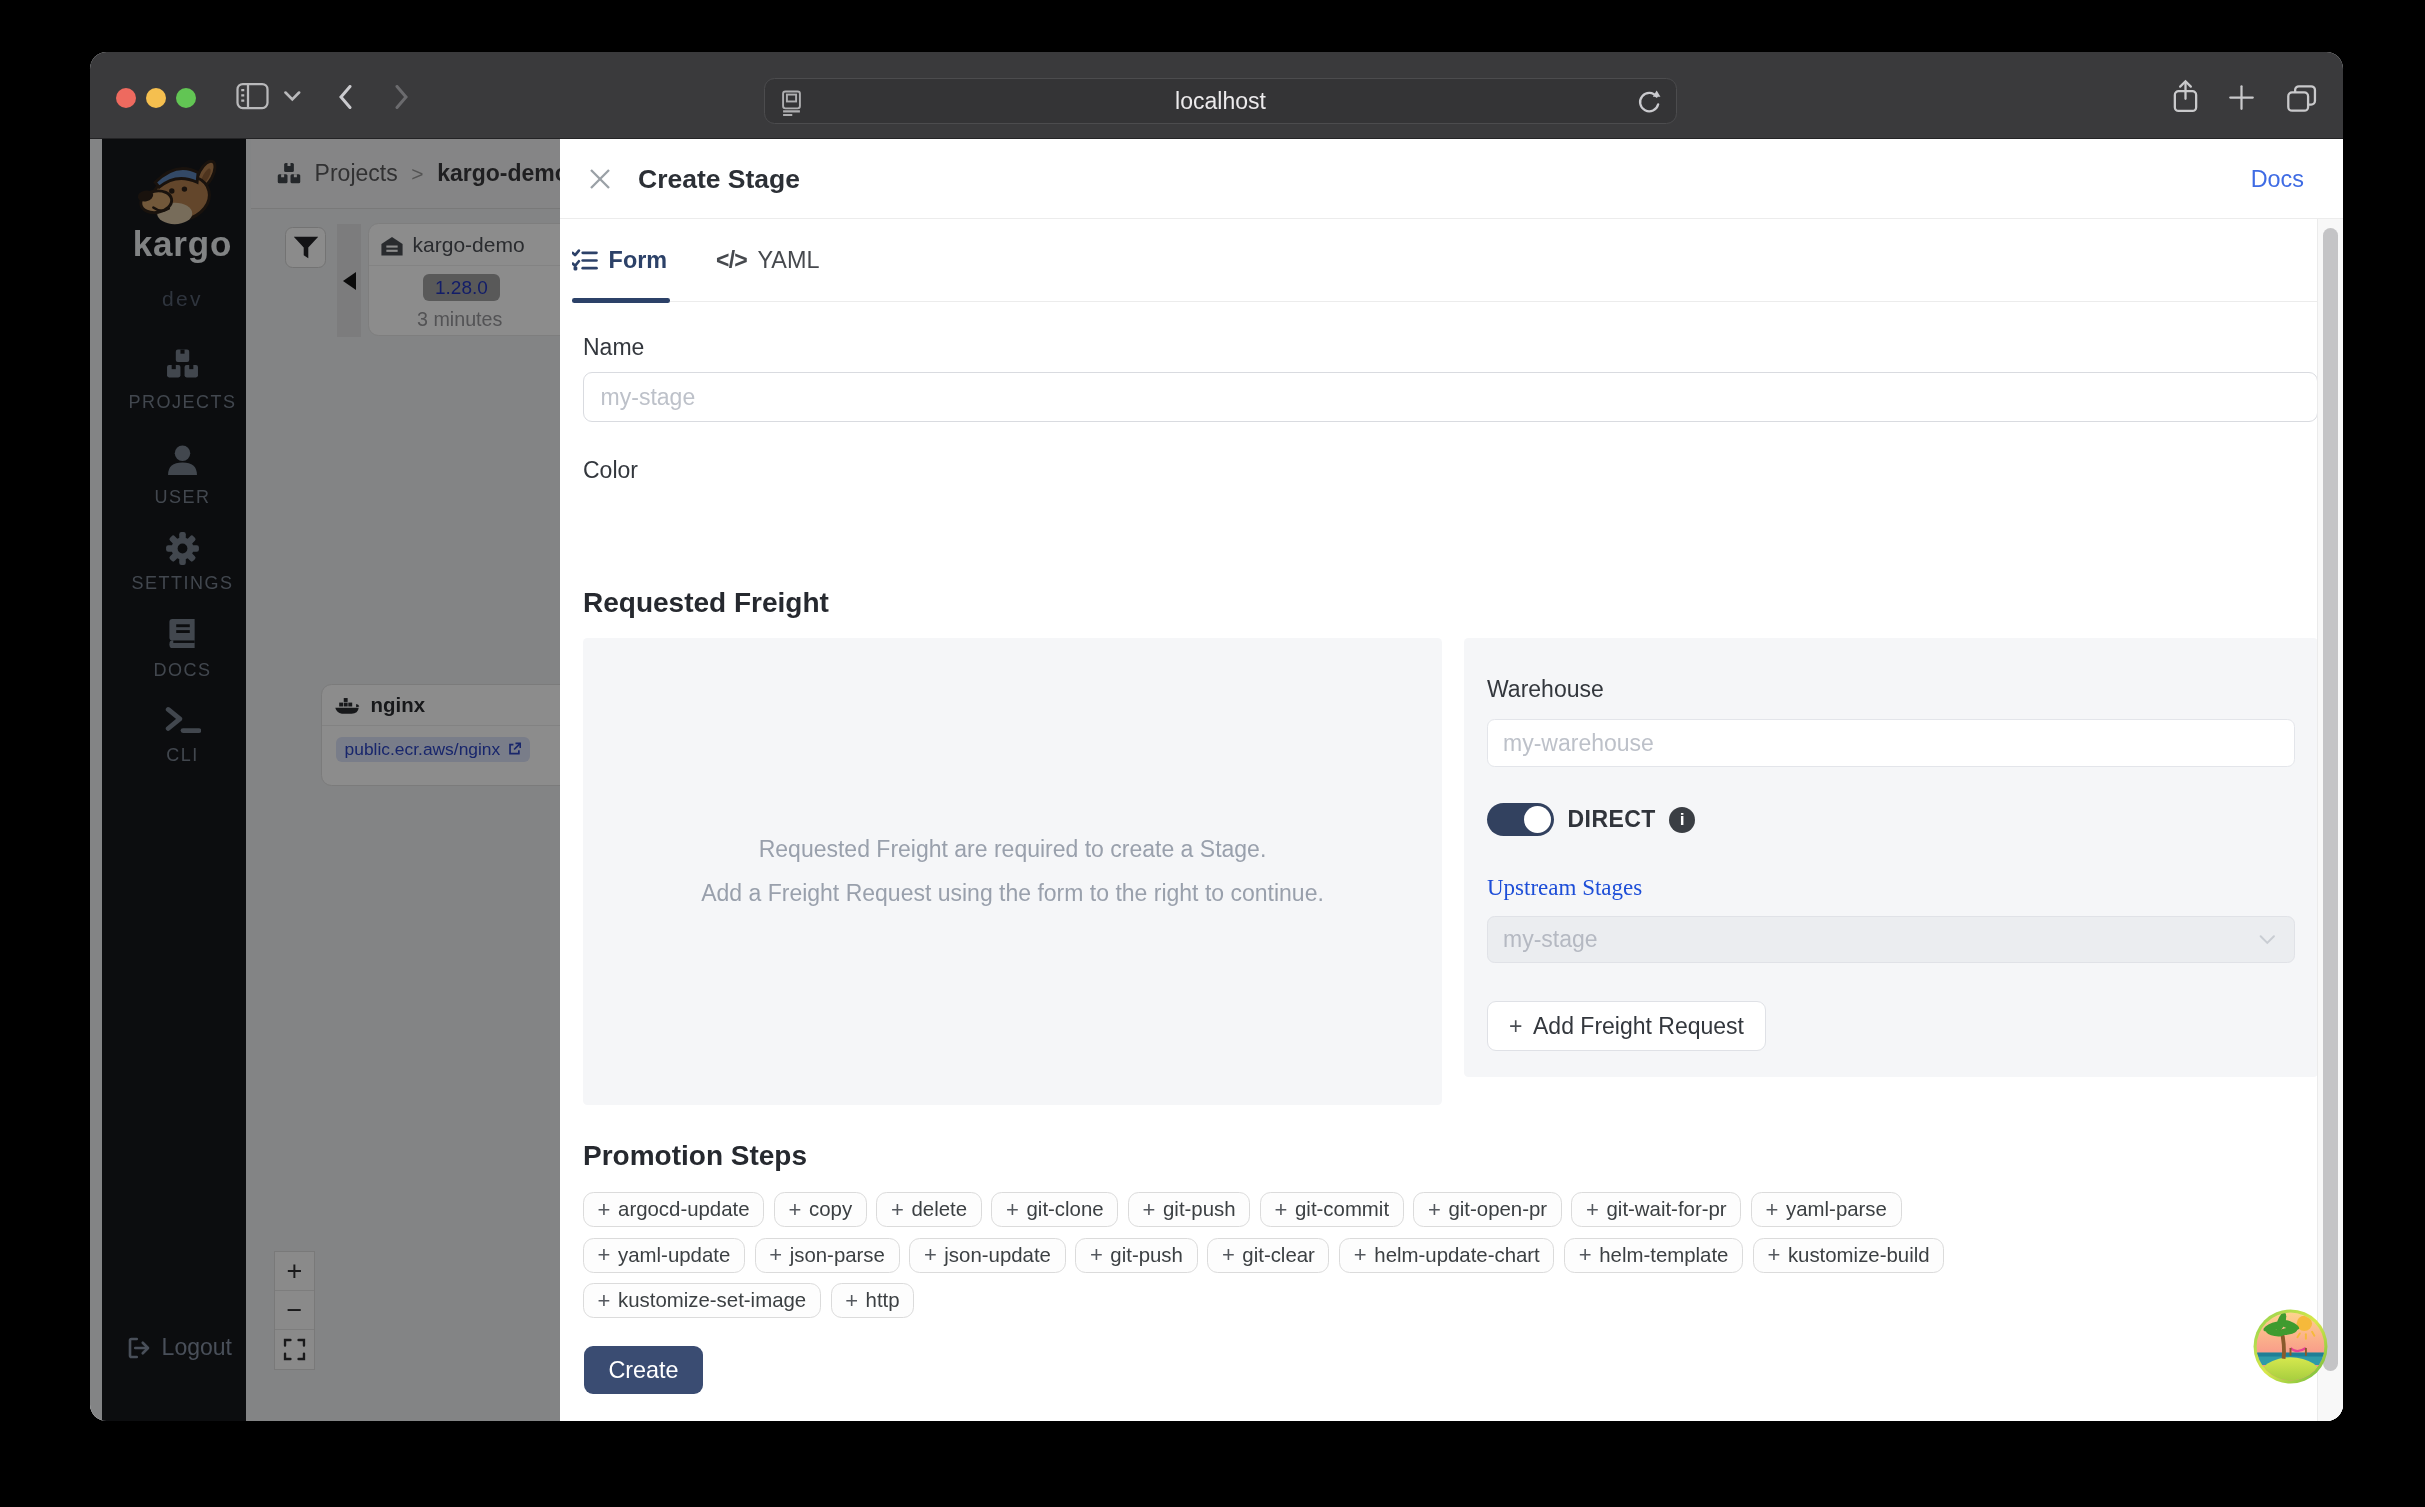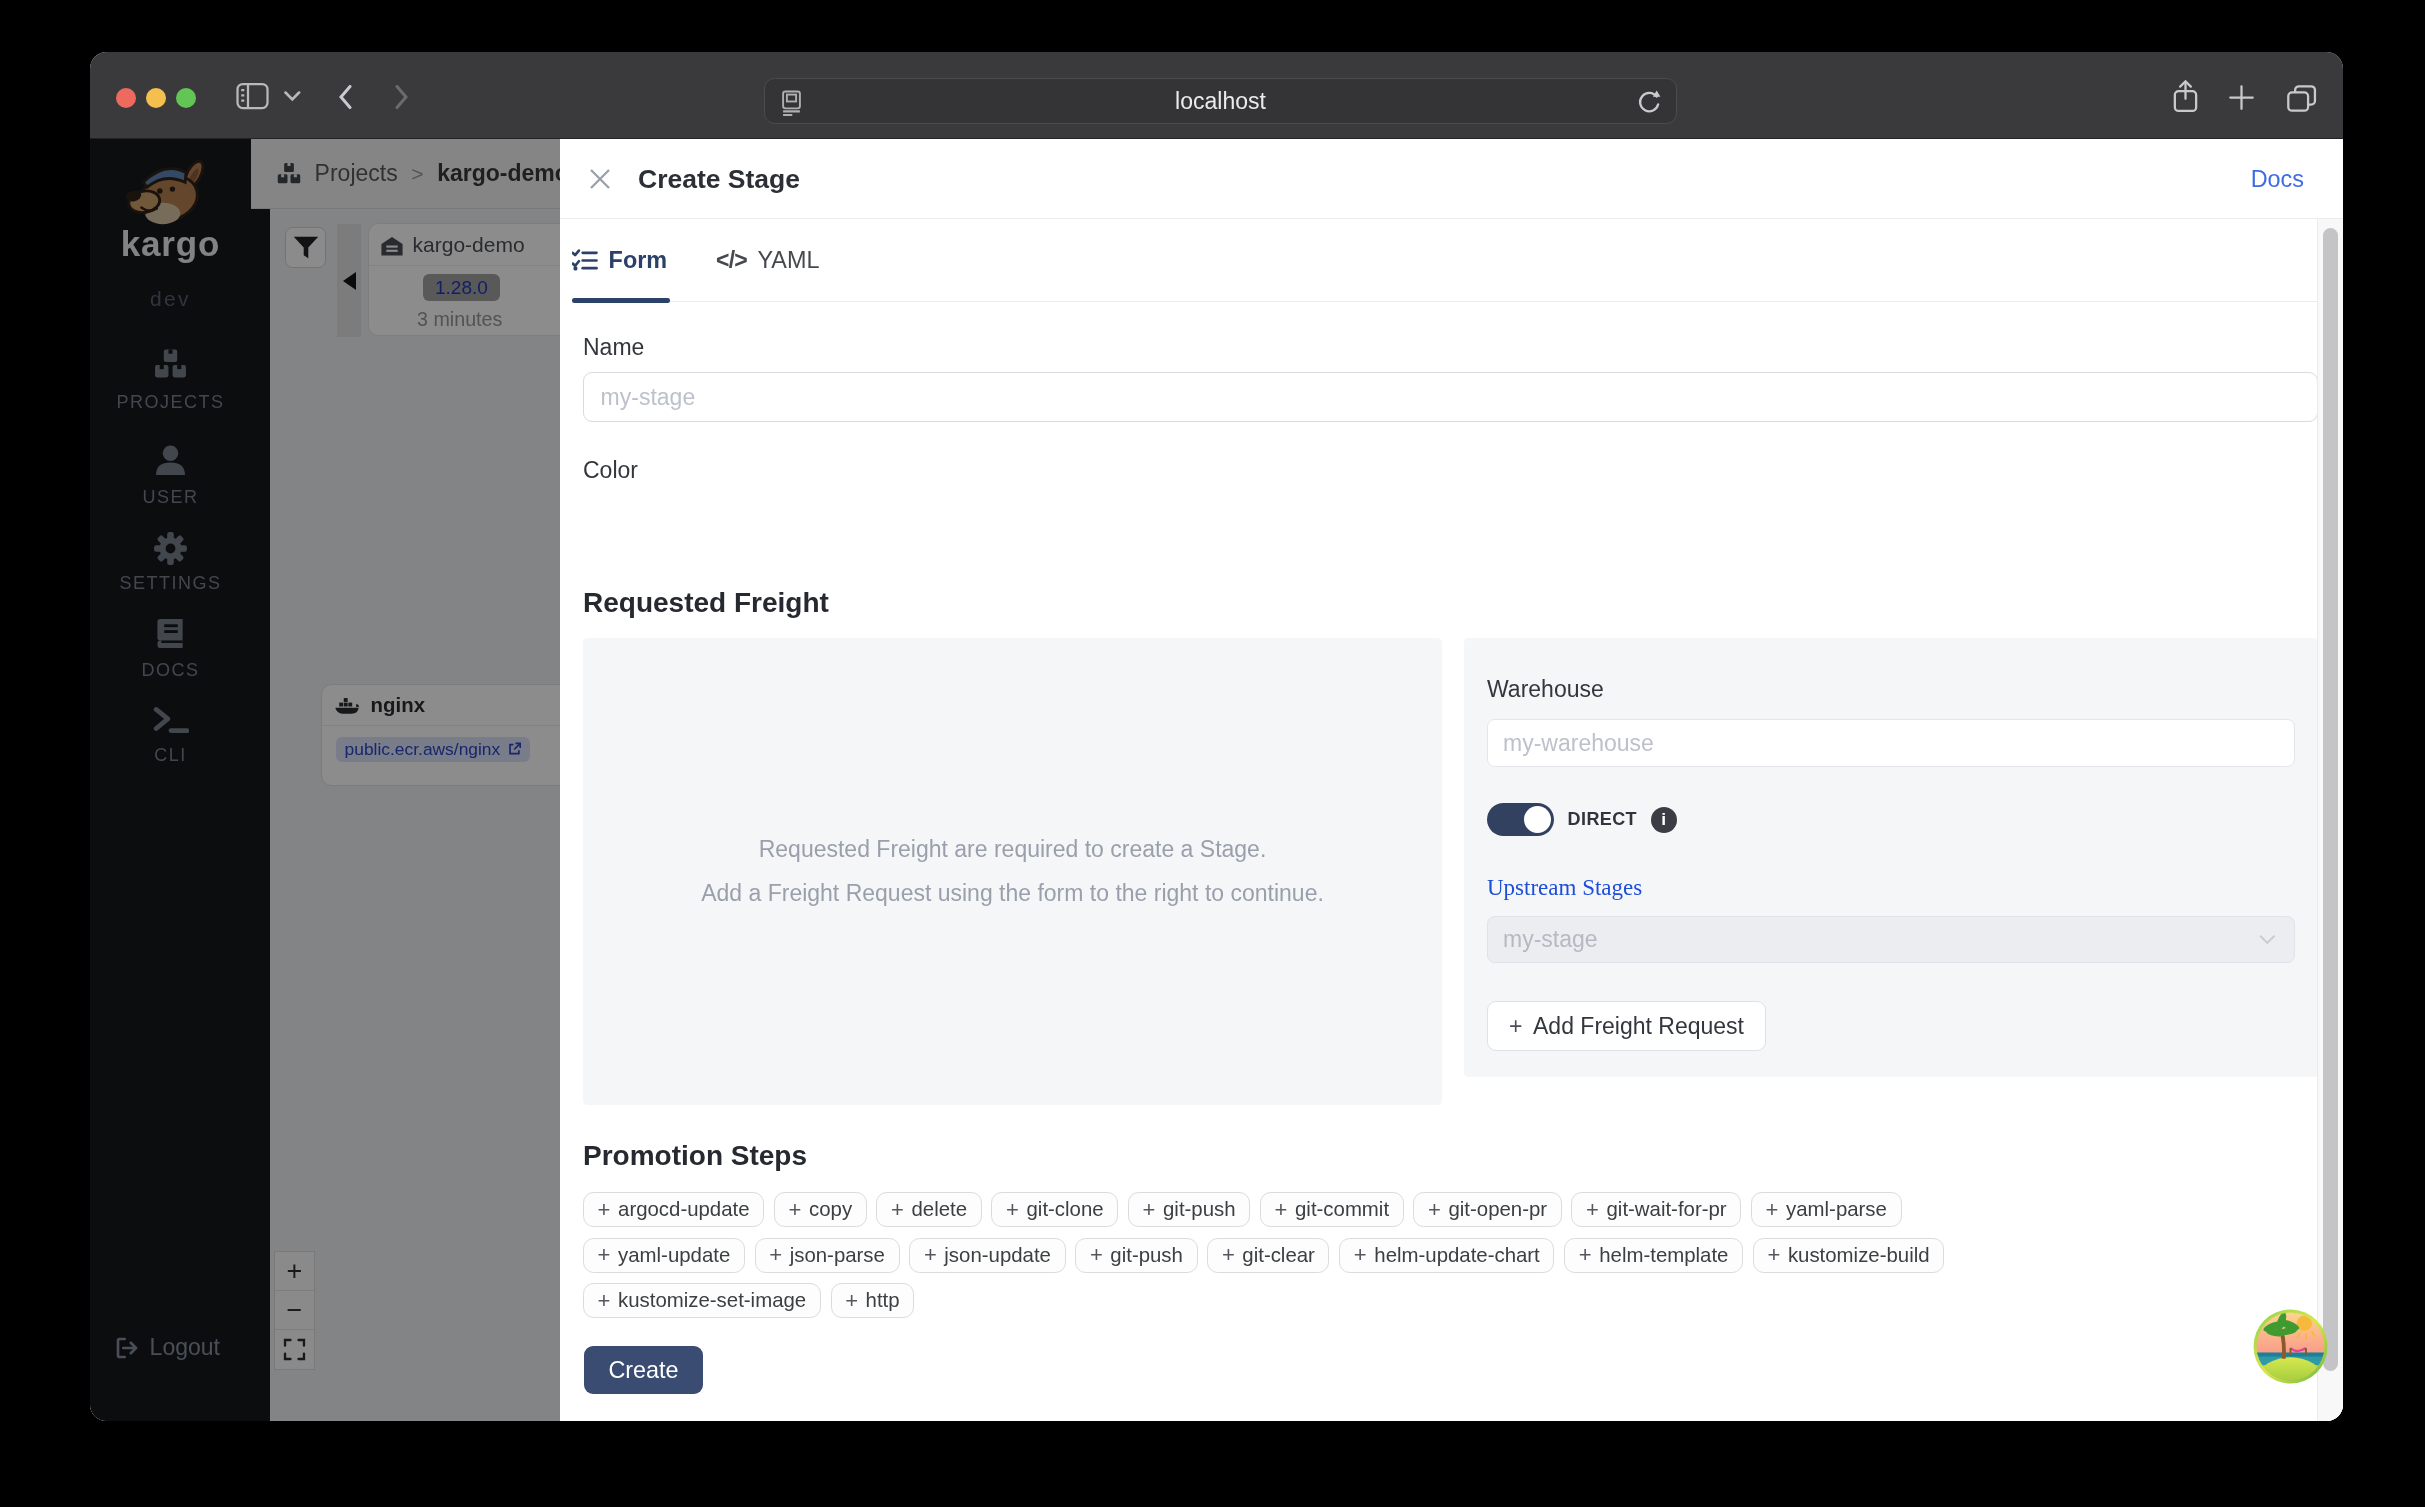--- a/index.html
+++ b/index.html
@@ -15,21 +15,21 @@
   .chrome-ico { position:absolute; top:29px; }
   .urlbar { position:absolute; left:674px; top:26px; width:913px; height:46px; background:#343436; border:0.8px solid #4c4c4e; border-radius:10.6px; }
   .urlbar .host { position:absolute; left:0; right:0; top:0; bottom:0; text-align:center; line-height:45px; font-size:23px; color:#eceaec; }
   .urlbar .left-ico { position:absolute; left:15px; top:10.6px; }
   .urlbar .reload { position:absolute; right:13.6px; top:9.8px; }
 
   
   .app { position:absolute; left:0; top:87px; right:0; bottom:0; background:#eef0f2; }
 
   
-  .sidebar { position:absolute; left:0; top:0; bottom:0; width:180px; background:#16181d;text-decoration:underline; }
+  .sidebar { position:absolute; left:12px; top:0; bottom:0; width:144px; background:#16181d;text-decoration:underline; }
   .brand { position:absolute; left:0; top:85px; width:161px; text-align:center; font-size:35px; font-weight:bold; color:#eceef0; letter-spacing:0.8px; }
   .env { position:absolute; left:0; top:148px; width:161px; text-align:center; font-size:21px; color:#566070; letter-spacing:2.3px; }
   .nav-item { position:absolute; left:0; width:161px; text-align:center; cursor:pointer; }
   .nav-icon { display:inline-block; }
   .nav-label { position:absolute; left:0; width:161px; text-align:center; font-size:18px; color:#78828f; letter-spacing:1.5px; }
   .logout { position:absolute; left:25px; top:1195px; display:flex; align-items:center; gap:10.6px; font-size:23px; color:#8590a2; }
 
   
   .bc-bar { position:absolute; left:161px; right:0; top:0; height:70px; background:#f3f3f4; border-bottom:1.5px solid #ddd; display:flex; align-items:center; gap:13.6px; padding-left:26px; }
   .bc-root { font-size:23px; color:#5a5a5c; }
@@ -79,21 +79,21 @@
   .sec-heading { position:absolute; left:23px; font-size:28px; font-weight:bold; color:#26292f; }
   .empty-panel { position:absolute; left:23px; top:499px; width:859px; height:467px; background:#f5f6f8; border-radius:4.5px; display:flex; flex-direction:column; align-items:center; justify-content:center; gap:17px; }
   .empty-line { font-size:23px; color:#99a0ac; }
   .freight-panel { position:absolute; left:904px; top:499px; width:854px; height:439px; background:#f5f6f8; border-radius:4.5px; padding:19.7px 23px; }
   .fp-label { font-size:23px; color:#33373d; margin-top:18px; }
   .fp-input { margin-top:16.6px; width:100%; height:48px; background:#fff; border:1.5px solid #e3e5ea; border-radius:7.6px; font-size:23px; padding-left:15px; color:#3a3e44; }
   .fp-input::placeholder { color:#bdc1c9; }
   .toggle-row { margin-top:36px; display:flex; align-items:center; gap:13.6px; }
   .toggle { position:relative; width:67px; height:33px; background:#32415f; border-radius:16.6px; cursor:pointer; }
   .knob { position:absolute; right:3px; top:3px; width:27px; height:27px; background:#fff; border-radius:50%; }
-  .direct-label { font-size:18px; font-weight:bold; color:#30343b; letter-spacing:0.4px; }
+  .direct-label { font-size:23px; font-weight:bold; color:#30343b; letter-spacing:0.4px; }
   .info-dot { width:26px; height:26px; border-radius:50%; background:#3a3e44; color:#fff; font-size:17.4px; font-weight:bold; display:flex; align-items:center; justify-content:center; }
   .fp-label-dis { font-size:23px; color:#1d4ed8; margin-top:39px;font-family:Liberation Serif, serif; }
   .sel-dis { position:relative; margin-top:15px; width:100%; height:47px; background:#ebedf0; border:1.5px solid #e0e2e7; border-radius:7.6px; }
   .sel-dis .sel-text { position:absolute; left:15px; top:0; bottom:0; line-height:44px; font-size:23px; color:#b5b9c2; }
   .sel-dis .chev { position:absolute; right:18px; top:18px; }
   .add-btn { margin-top:38px; display:inline-flex; align-items:center; gap:10.6px; height:50px; padding:0 21px; background:#fff; border:1.5px solid #dfe1e6; border-radius:9px; font-size:23px; color:#33373d; cursor:pointer; }
   .plus { font-size:23px; color:#4a4e54; }
   .chips-area { position:absolute; left:23px; top:1053px; width:1735px; }
   .chip-row { display:flex; gap:9.8px; margin-bottom:10.6px; }
   .chip { display:inline-flex; align-items:center; height:35px; padding:0 13.6px; background:#fdfdfd; border:1.5px solid #dbdbdb; border-radius:10.6px; font-size:20.4px; color:#3c4043; cursor:pointer; white-space:nowrap; }

